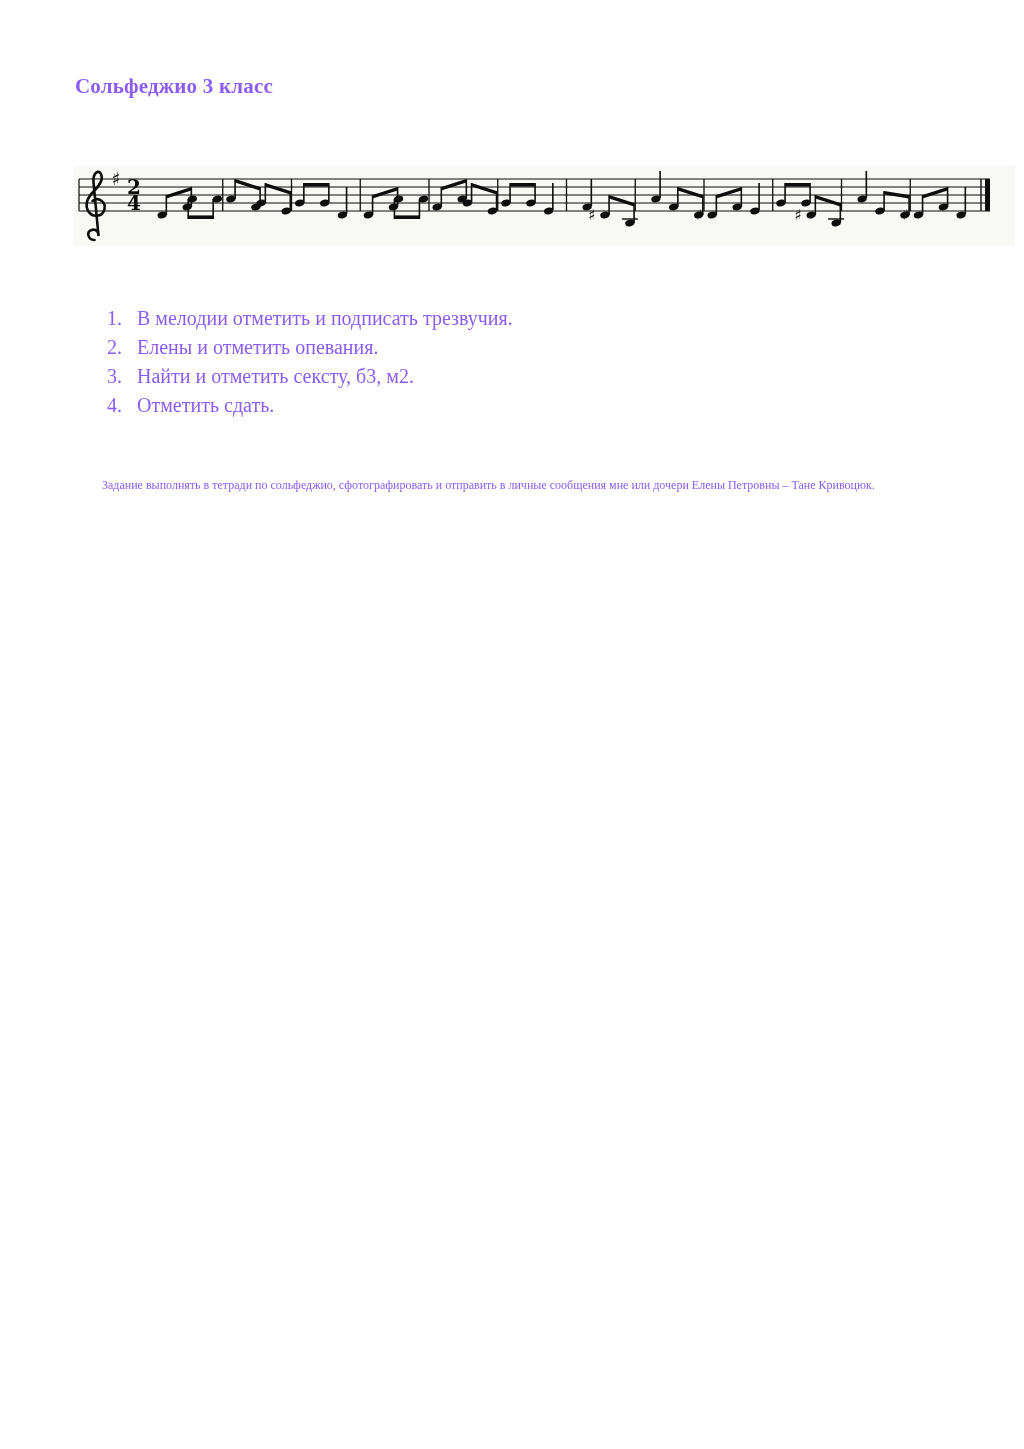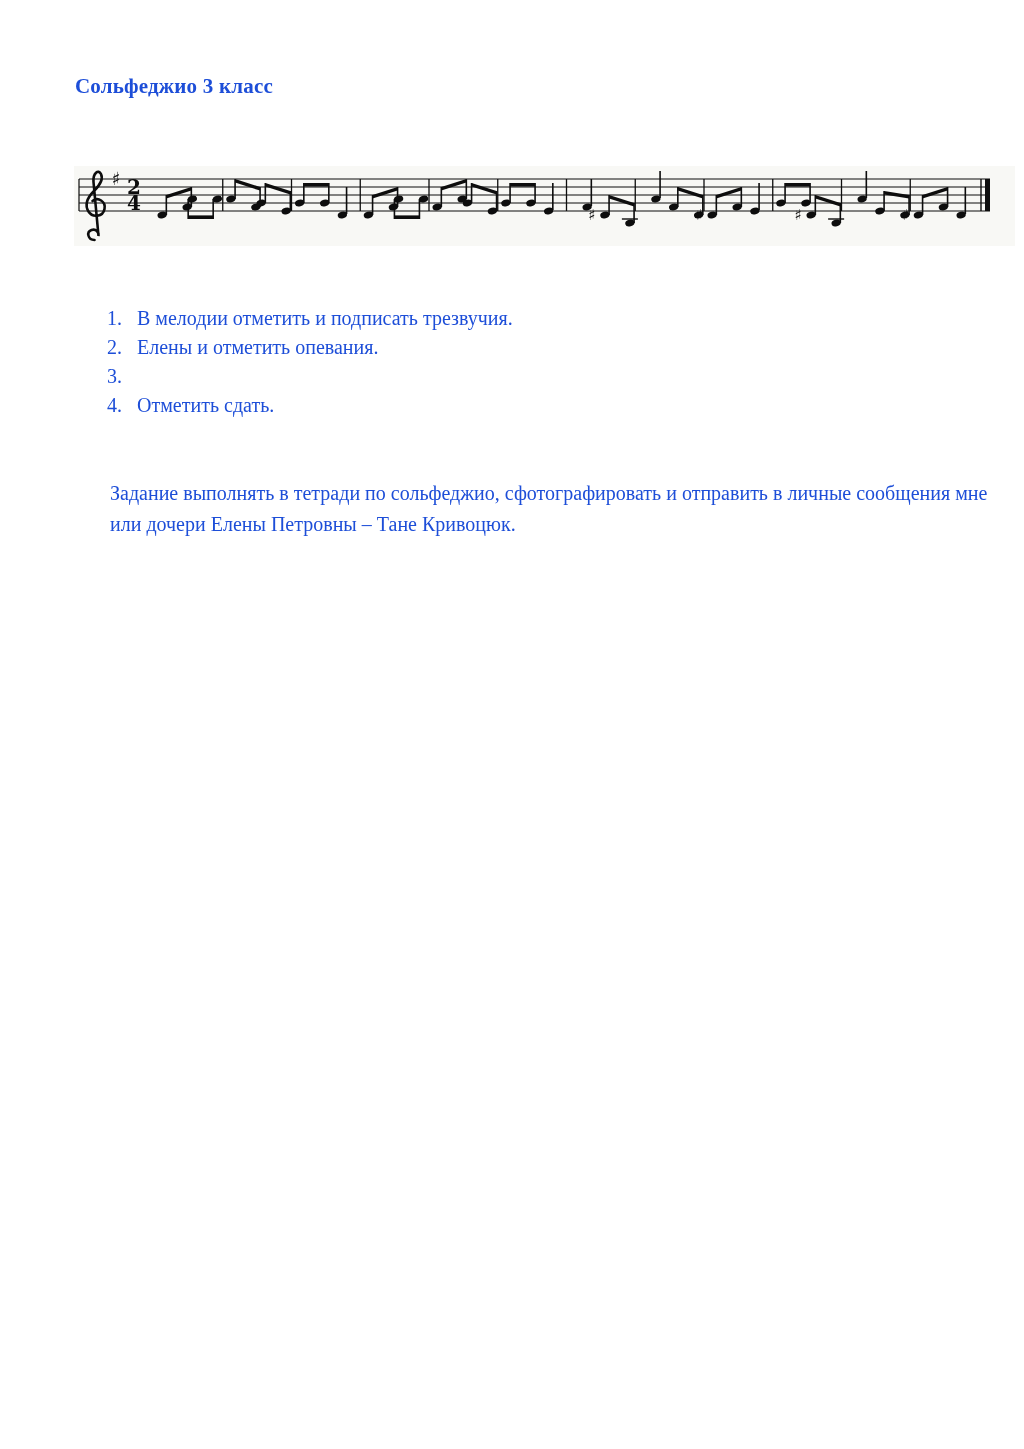--- a/index.html
+++ b/index.html
@@ -1,20 +1,20 @@
 <!DOCTYPE html>
 <html><head>
 <meta charset="utf-8">
 <style>
   html,body{margin:0;padding:0;background:#ffffff;}
   .page{
     position:relative;
     width:1024px;height:1449px;
     background:#ffffff;
-    color:#1d4ed8;
+    color:#8b5cf6;
     font-family:"Liberation Serif", serif;
     overflow:hidden;
   }
   .title{
     position:absolute;left:75px;top:74px;
     margin:0;font-size:21px;font-weight:bold;letter-spacing:.2px;
   }
   .subtitle{
     position:absolute;left:75px;top:118px;
     font-size:20px;
@@ -29,21 +29,21 @@
   .sheet svg{display:block;}
   .tasks{
     position:absolute;left:107px;top:304px;
     margin:0;padding:0;list-style:none;
     font-size:20px;
   }
   .task{display:flex;line-height:29px;}
   .task .num{width:30px;flex:0 0 30px;}
   .footer{
     position:absolute;left:102px;top:470px;width:878px;
-    margin:8px;font-size:20px;line-height:31px;
+    margin:0;font-size:12px;line-height:31px;
   }
 </style>
 </head>
 <body>
 
 <div class="page">
 
   <h1 class="title">Сольфеджио 3 класс</h1>
 
 
@@ -184,20 +184,21 @@
     <li class="task">
       <span class="num">1.</span>
       <span class="txt">В мелодии отметить и подписать трезвучия.</span>
     </li>
     <li class="task">
       <span class="num">2.</span>
       <span class="txt">Елены и отметить опевания.</span>
     </li>
     <li class="task">
       <span class="num">3.</span>
+      <span class="txt">Найти и отметить сексту, б3, м2.</span>
     </li>
     <li class="task">
       <span class="num">4.</span>
       <span class="txt">Отметить сдать.</span>
     </li>
   </ol>
 
   <p class="footer">Задание выполнять в тетради по сольфеджио, сфотографировать и отправить в личные сообщения мне или дочери Елены Петровны – Тане Кривоцюк.</p>
 
 </div>

